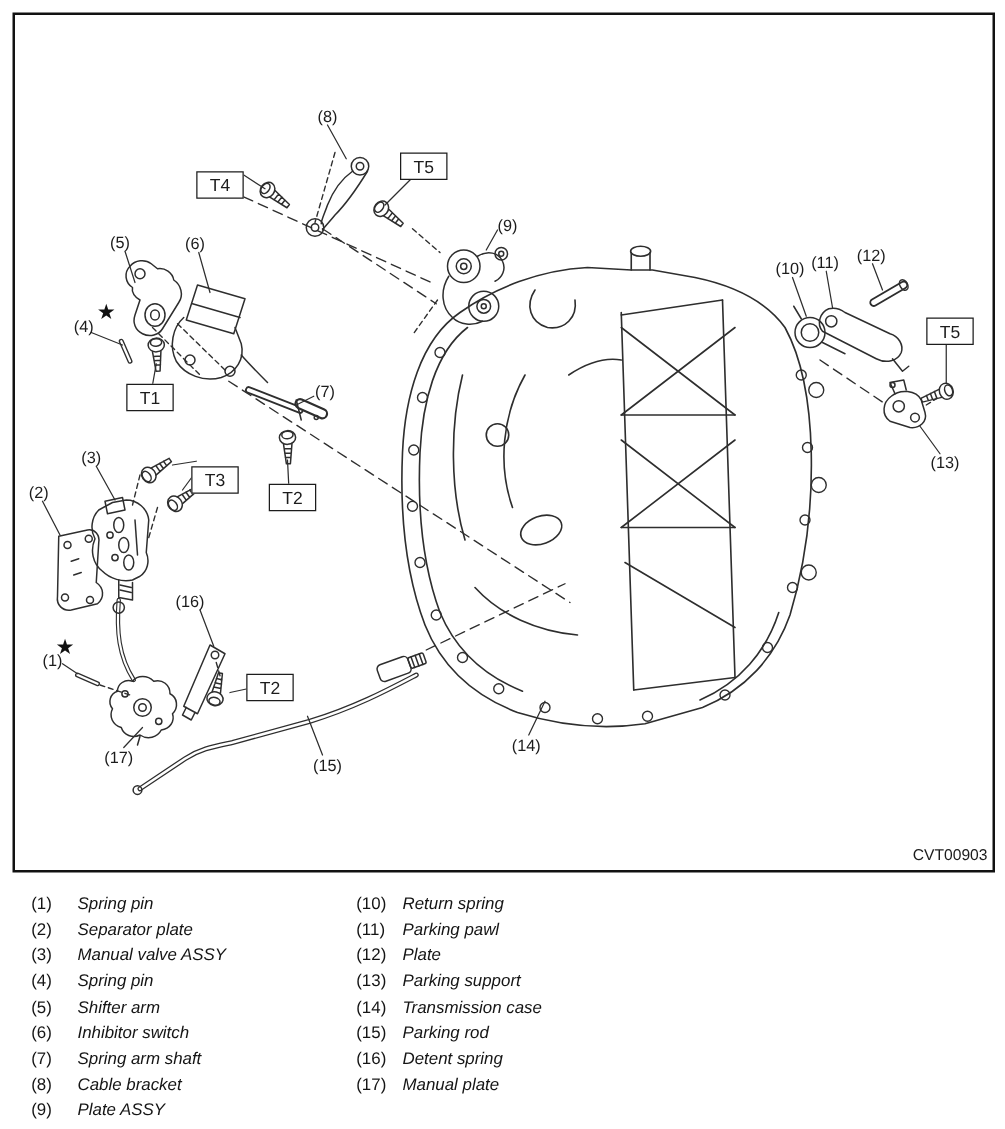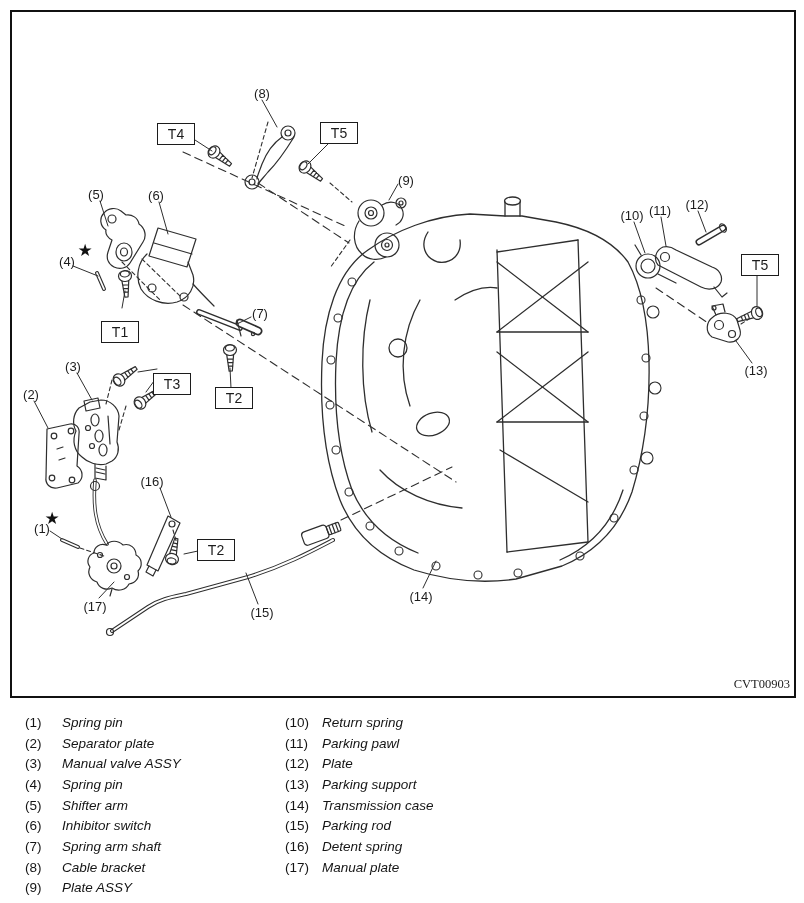--- a/index.html
+++ b/index.html
@@ -8,21 +8,21 @@
   .frame{position:absolute;left:10px;top:10px;width:786px;height:688px;
          border:2px solid #111;box-sizing:border-box;background:#fff;}
   svg.art{position:absolute;left:0;top:0;width:804px;height:903px;}
   .labels{position:absolute;left:0;top:0;width:804px;height:903px;}
   .callout{position:absolute;transform:translate(-50%,-50%);font-size:13px;
            white-space:nowrap;color:#1c1c1c;}
   .tbox{position:absolute;transform:translate(-50%,-50%);width:38px;height:22px;
         border:1.6px solid #1c1c1c;background:#fff;display:flex;align-items:center;
         justify-content:center;font-size:14px;box-sizing:border-box;}
   .star{position:absolute;transform:translate(-50%,-50%);font-size:17px;color:#111;line-height:1;}
-  .figcode{position:absolute;right:14px;top:677px;font-size:12.5px;color:#1c1c1c;font-family:Liberation Serif, serif;}
+  .figcode{position:absolute;right:14px;top:677px;font-size:12.5px;color:#1c1c1c;}
   .legend{position:absolute;left:0;top:712px;width:804px;font-size:13.5px;color:#151515;}
   .lcol{position:absolute;top:0;}
   .lcol.left{left:25px;}
   .lcol.right{left:285px;}
   .lrow{display:flex;height:20.7px;align-items:center;}
   .lnum{width:37px;flex:none;}
   .lname{white-space:nowrap;font-style:italic;}
 </style>
 </head>
 <body>
@@ -304,23 +304,23 @@
     <span class="callout" style="left:406px;top:180px">(9)</span>
     <span class="callout" style="left:632px;top:215px">(10)</span>
     <span class="callout" style="left:660px;top:210px">(11)</span>
     <span class="callout" style="left:697px;top:204px">(12)</span>
     <span class="callout" style="left:756px;top:370px">(13)</span>
     <span class="callout" style="left:421px;top:596px">(14)</span>
     <span class="callout" style="left:262px;top:612px">(15)</span>
     <span class="callout" style="left:152px;top:481px">(16)</span>
     <span class="callout" style="left:95px;top:606px">(17)</span>
 
-    <span class="tbox" style="left:176px;top:134px">T4</span>
+    <span class="tbox" style="left:176px;top:148px">T4</span>
     <span class="tbox" style="left:339px;top:133px">T5</span>
-    <span class="tbox" style="left:120px;top:332px">T1</span>
+    <span class="tbox" style="left:120px;top:318px">T1</span>
     <span class="tbox" style="left:172px;top:384px">T3</span>
     <span class="tbox" style="left:234px;top:398px">T2</span>
     <span class="tbox" style="left:216px;top:550px">T2</span>
     <span class="tbox" style="left:760px;top:265px">T5</span>
 
     <span class="star" style="left:85px;top:250px">★</span>
     <span class="star" style="left:52px;top:518px">★</span>
 
     <span class="figcode">CVT00903</span>
   </div>

